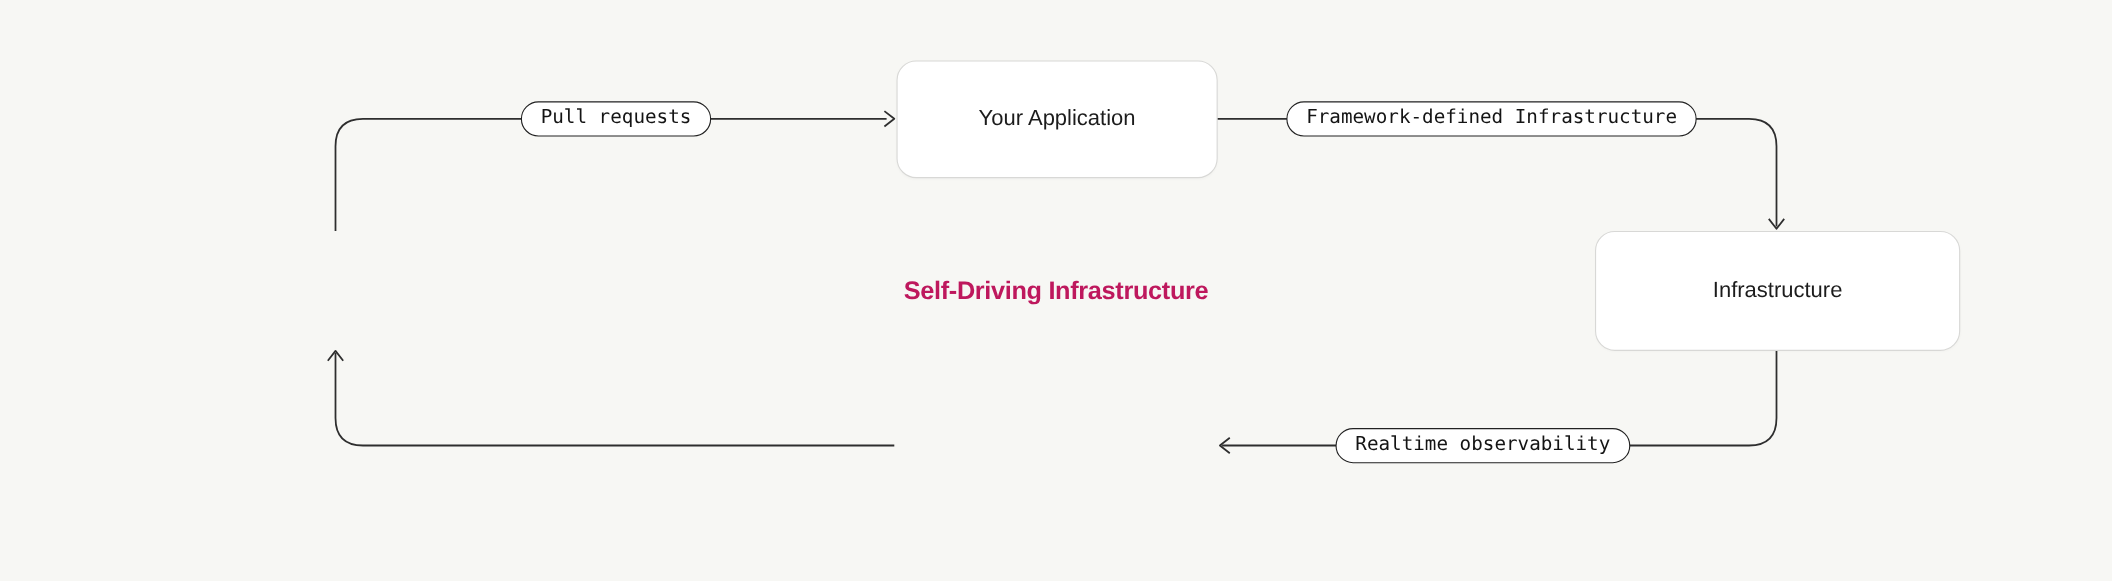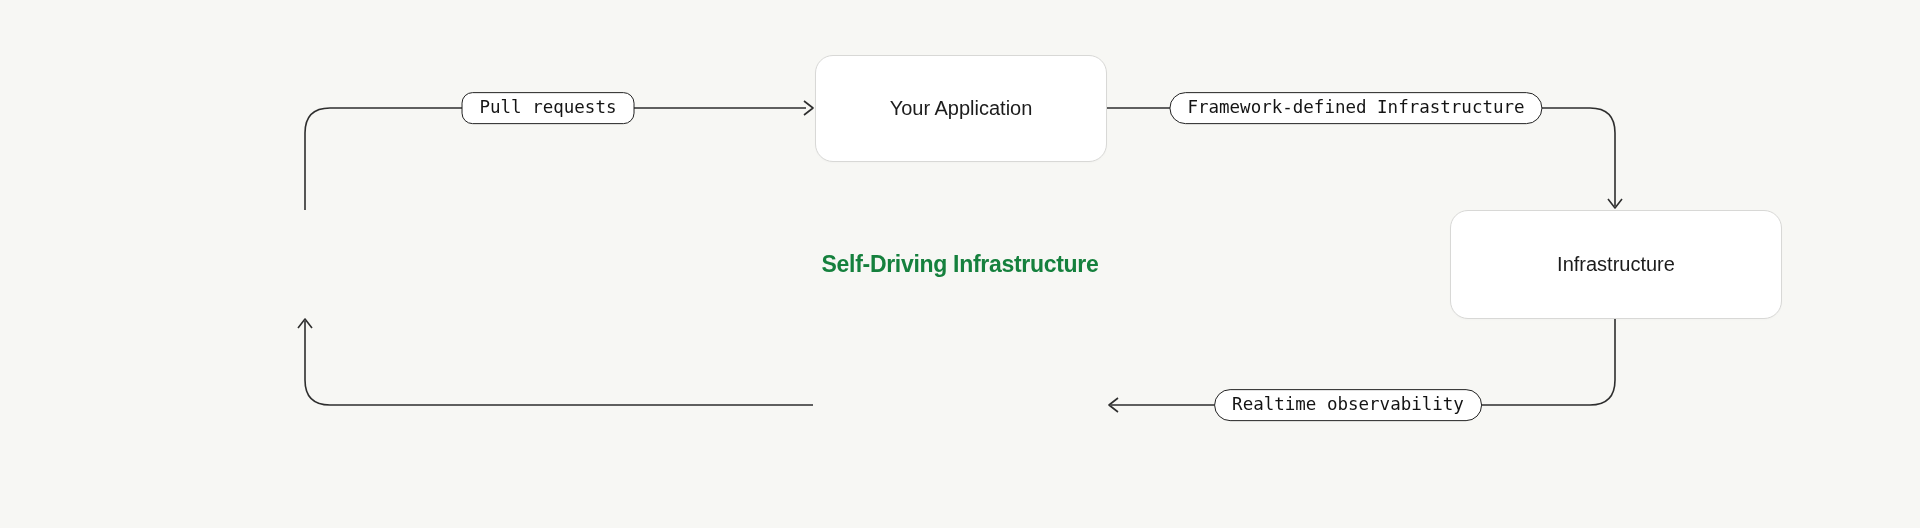--- a/index.html
+++ b/index.html
@@ -56,33 +56,33 @@
     background: #ffffff;
     border: 1.5px solid #222222;
     border-radius: 999px;
     padding: 3px 17px 4px 17px;
     font-family: "DejaVu Sans Mono", monospace;
     font-size: 17.5px;
     color: #141414;
     white-space: nowrap;
     line-height: 1.3;
   }
-  .pill-pull-requests { left: 548px;  top: 108px; border-radius: 11px; }
+  .pill-pull-requests { left: 560px;  top: 108px; }
   .pill-framework     { left: 1356px; top: 108px; }
   .pill-realtime      { left: 1348px; top: 405px; }
   .pill-production    { left: 567px;  top: 405px; }
   .diagram-title {
     position: absolute;
     left: 960px;
     top: 264px;
     transform: translate(-50%, -50%);
     font-size: 23px;
     font-weight: 700;
     letter-spacing: -0.3px;
-    color: #15803d;
+    color: #be185d;
     white-space: nowrap;
   }
 </style>
 </head>
 <body>
 
 <div class="stage">
 
   <svg class="connector-layer" viewBox="0 0 1920 528" xmlns="http://www.w3.org/2000/svg">
 

